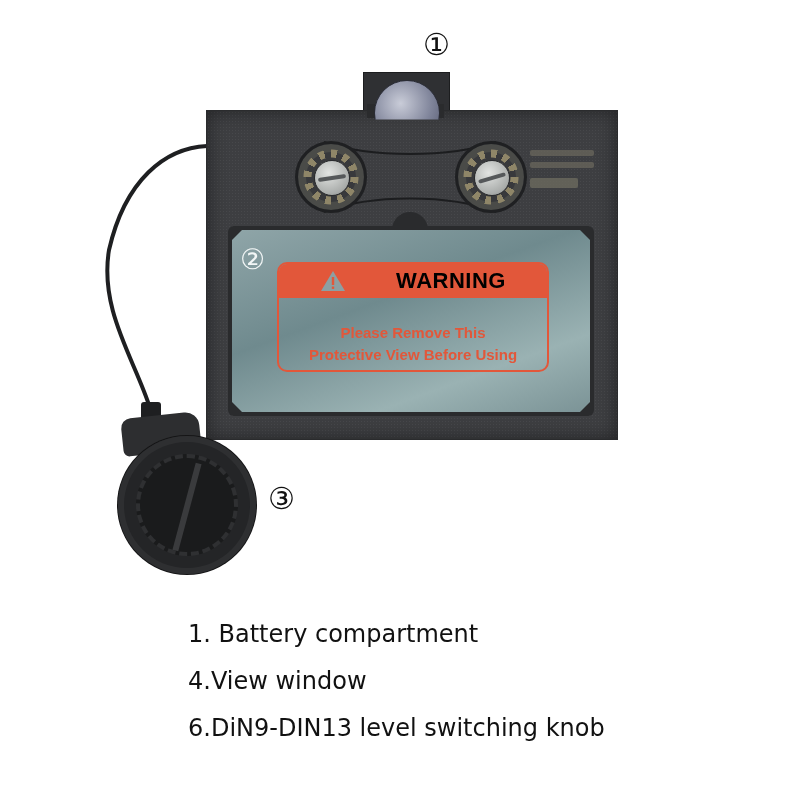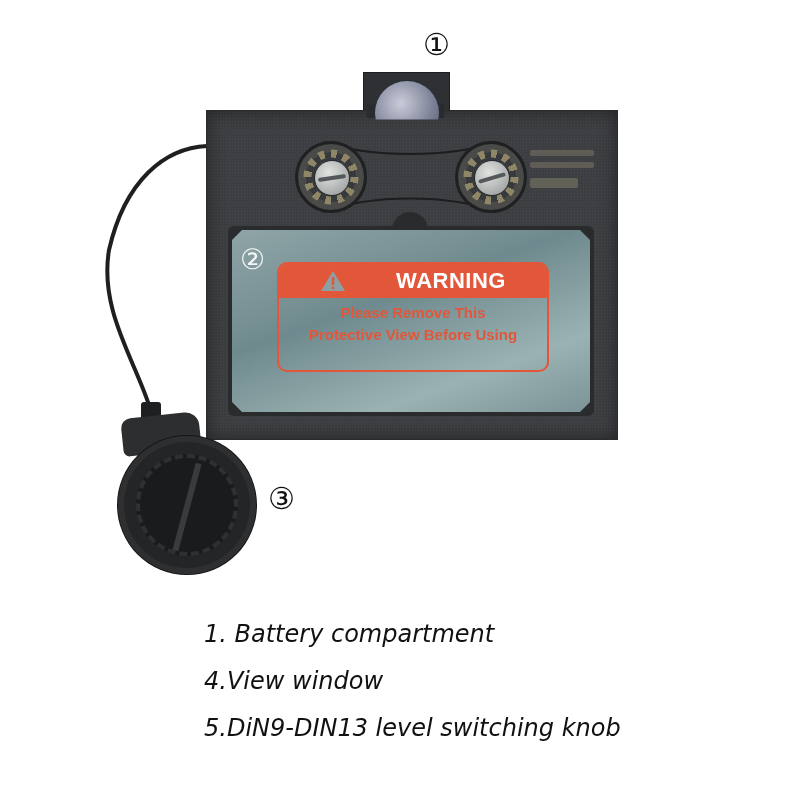--- a/index.html
+++ b/index.html
@@ -10,34 +10,34 @@
   .body-shell{left:206px;top:110px;width:410px;height:328px;background:#3d3e41;border:1px solid #2a2b2d;box-shadow:inset 0 0 18px rgba(0,0,0,.45);
     background-image:radial-gradient(rgba(255,255,255,.05) 1px,transparent 1px);background-size:3px 3px;}
   .battery-holder{left:363px;top:72px;width:85px;height:40px;background:#2f3033;border:1px solid #1c1d1f;border-bottom:none;}
   .coin{left:374px;top:80px;width:64px;height:64px;border-radius:50%;background:radial-gradient(circle at 40% 35%,#c9ccd8,#7f849a 55%,#4c5066);border:1px solid #2b2d36;clip-path:inset(0 0 50% 0);}
   .window-frame{left:228px;top:226px;width:366px;height:190px;background:#2a2b2d;border-radius:6px;}
   .view-window{left:232px;top:230px;width:358px;height:182px;
     background:linear-gradient(160deg,#8fa5a8 0%,#6f8a8e 40%,#9ab2b3 75%,#7b9396 100%);
     clip-path:polygon(10px 0,calc(100% - 10px) 0,100% 10px,100% calc(100% - 10px),calc(100% - 10px) 100%,10px 100%,0 calc(100% - 10px),0 10px);}
   .warn-box{left:277px;top:262px;width:268px;height:106px;border:2px solid #e2573a;border-radius:10px;overflow:hidden;}
   .warn-head{height:34px;background:#e2573a;display:flex;align-items:center;justify-content:center;gap:8px;}
-  .warn-title{color:#ffffff;font-family:"Liberation Sans",sans-serif;font-weight:bold;font-size:22px;letter-spacing:.5px;margin-left:42px;}
-  .warn-body{text-align:center;color:#e2573a;font-family:"Liberation Sans",sans-serif;font-weight:bold;font-size:15px;line-height:22px;padding-top:4px;}
+  .warn-title{color:#000000;font-family:"Liberation Sans",sans-serif;font-weight:bold;font-size:22px;letter-spacing:.5px;margin-left:42px;}
+  .warn-body{text-align:center;color:#e2573a;font-family:"Liberation Sans",sans-serif;font-weight:bold;font-size:15px;line-height:22px;padding-top:24px;}
   .dial-ring{width:66px;height:66px;border-radius:50%;background:#38393c;border:3px solid #1f2022;box-shadow:inset 0 0 0 8px #4a4b48;}
   .dial-marks{position:absolute;left:3px;top:3px;width:60px;height:60px;border-radius:50%;
     background:repeating-conic-gradient(#8f8668 0deg 14deg,transparent 14deg 30deg);
     -webkit-mask:radial-gradient(circle,transparent 19px,#000 20px,#000 27px,transparent 28px);
     mask:radial-gradient(circle,transparent 19px,#000 20px,#000 27px,transparent 28px);}
   .dial-screw{position:absolute;left:16px;top:16px;width:34px;height:34px;border-radius:50%;background:radial-gradient(circle at 40% 35%,#e2e4e2,#a9acaa 70%,#7c7f7d);border:1px solid #2a2b2d;}
   .dial-slot{position:absolute;left:3px;top:15px;width:28px;height:4px;background:#55585a;transform:rotate(-8deg);border-radius:2px;}
   .knob-outer{left:118px;top:436px;width:138px;height:138px;border-radius:50%;background:#242527;box-shadow:inset 0 0 0 6px #2e2f31,0 0 0 1px #151516;}
   .knob-inner{left:136px;top:454px;width:102px;height:102px;border-radius:50%;background:#1a1b1c;border:4px dashed #2f3032;box-sizing:border-box;}
   .knob-pointer{left:184px;top:462px;width:6px;height:90px;background:#3a3b3d;transform:rotate(15deg);transform-origin:center;}
   .knob-tab{left:122px;top:415px;width:78px;height:38px;background:#2d2e30;border-radius:10px 14px 6px 6px;transform:rotate(-6deg);}
-  .legend{left:204px;top:615px;font-style:italic;}
+  .legend{left:188px;top:615px;}
   .legend-item{font-family:"DejaVu Sans",sans-serif;font-size:24px;color:#111;height:47px;line-height:38px;white-space:nowrap;}
 </style>
 </head>
 <body>
 
 <svg class="abs" style="left:95px;top:140px" width="120" height="290" viewBox="0 0 120 290">
   <path d="M112 6 C70 8,30 40,14 110 C4 170,40 220,55 268" fill="none" stroke="#1e1f21" stroke-width="4"></path>
   <rect x="46" y="262" width="20" height="18" rx="3" fill="#1e1f21"></rect>
 </svg>
 
@@ -100,14 +100,14 @@
 <div class="abs knob-tab"></div>
 <div class="abs knob-outer"></div>
 <div class="abs knob-inner"></div>
 <div class="abs knob-pointer"></div>
 
 <div class="abs callout" style="left:268px;top:484px">③</div>
 
 <div class="abs legend">
   <div class="legend-item">1. Battery compartment</div>
   <div class="legend-item">4.View window</div>
-  <div class="legend-item">5.DiN9-DIN13 level switching knob</div>
+  <div class="legend-item">6.DiN9-DIN13 level switching knob</div>
 </div>
 
 </body></html>

